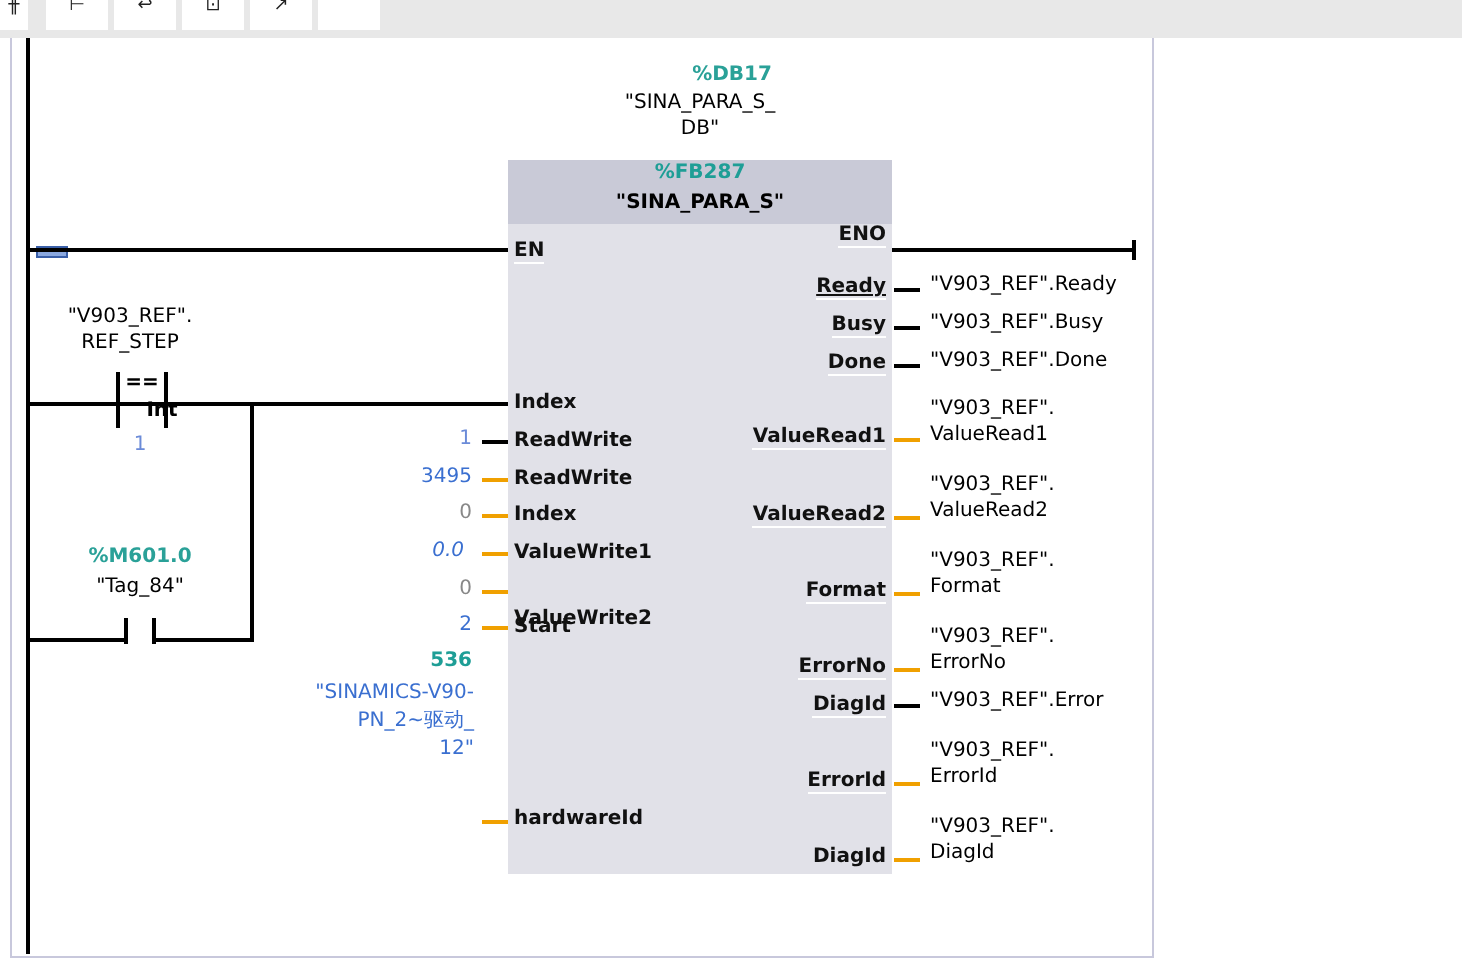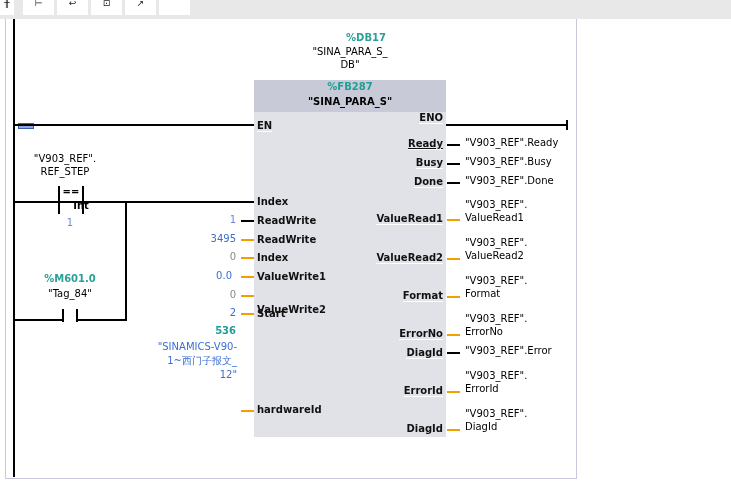--- a/index.html
+++ b/index.html
@@ -102,33 +102,33 @@
 
 <div class="abs right blue" style="left:196px;top:214px;width:40px;color:#6b8bd8;">1</div>
 <div class="wire-b" style="left:241px;top:220px;"></div>
 
 <div class="abs right blue" style="left:186px;top:233px;width:50px;">3495</div>
 <div class="wire-o" style="left:241px;top:239px;"></div>
 
 <div class="abs right" style="left:196px;top:251px;width:40px;color:#888;">0</div>
 <div class="wire-o" style="left:241px;top:257px;"></div>
 
-<div class="abs right blue" style="left:192px;top:270px;width:40px;">0.0</div>
+<div class="abs right blue" style="left:192px;top:270px;width:40px;font-style:italic;">0.0</div>
 <div class="wire-o" style="left:241px;top:276px;"></div>
 
 <div class="abs right" style="left:196px;top:289px;width:40px;color:#888;">0</div>
 <div class="wire-o" style="left:241px;top:295px;"></div>
 
 <div class="abs right blue" style="left:196px;top:307px;width:40px;">2</div>
 <div class="wire-o" style="left:241px;top:313px;"></div>
 
 <div class="abs right teal2" style="left:176px;top:325px;width:60px;">536</div>
 <div class="abs right blue" style="left:120px;top:340px;width:117px;line-height:14px;">
   <div>"SINAMICS-V90-</div>
-  <div>1~西门子报文_</div>
+  <div>PN_2~驱动_</div>
   <div>12"</div>
 </div>
 <div class="wire-o" style="left:241px;top:410px;"></div>
 
 <div class="wire-b" style="left:447px;top:144px;"></div>
 <div class="abs" style="left:465px;top:137px;">"V903_REF".Ready</div>
 
 <div class="wire-b" style="left:447px;top:163px;"></div>
 <div class="abs" style="left:465px;top:156px;">"V903_REF".Busy</div>
 

